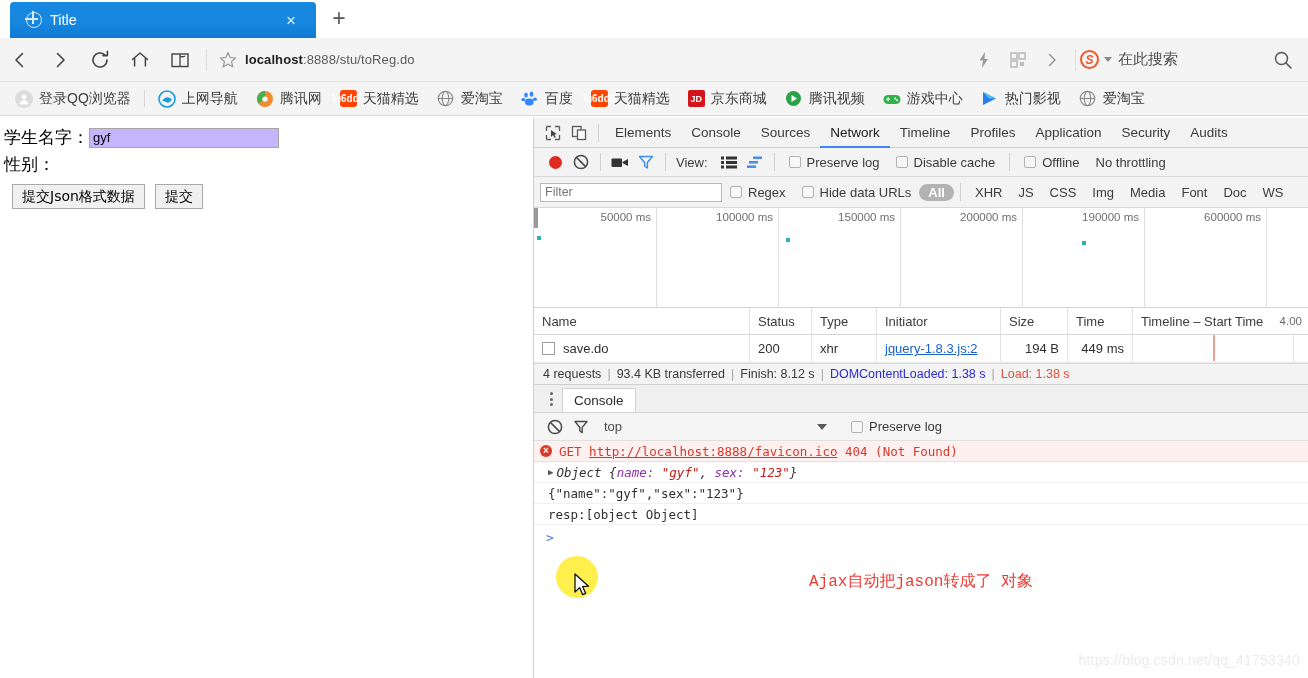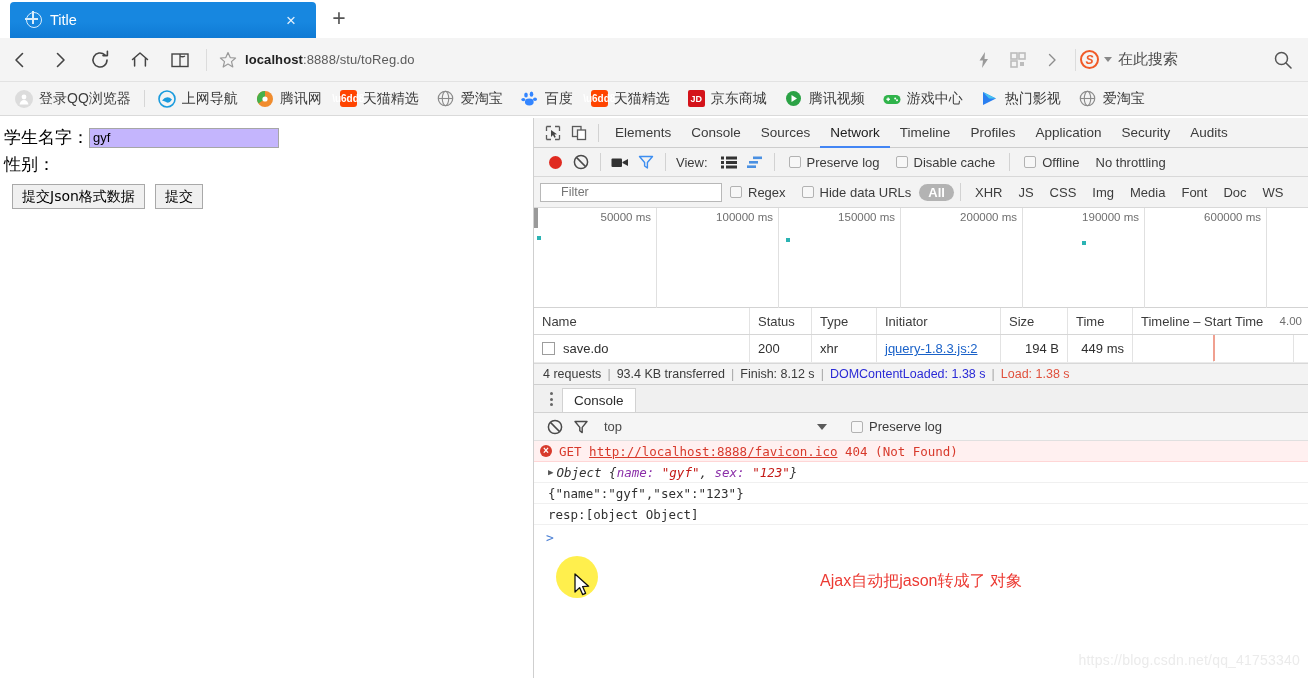--- a/index.html
+++ b/index.html
@@ -129,21 +129,21 @@
     border-radius: 2px; display:inline-block; margin-right: 6px; flex: none;
   }
   .viewlbl { font-size: 13px; color: #3b3b3b; margin: 0 8px 0 4px; }
 
   .dt-filterbar {
     height: 31px; display:flex; align-items:center; background:#f3f3f3;
     border-bottom: 1px solid #d8d8d8; padding-left: 6px;
   }
   .filterinput {
     width: 182px; height: 19px; border: 1px solid #b8b8b8; background: #fff;
-    font-size: 12.5px; color:#9b9b9b; padding: 0 20px; line-height: 17px;
+    font-size: 12.5px; color:#9b9b9b; padding: 0 4px; line-height: 17px;
   }
   .ftype { padding: 0 8px; font-size: 13px; color: #3c3c3c; white-space: nowrap; }
   .ftype.sel {
     background: #b3b3b3; color: #fff; border-radius: 10px; padding: 1px 9px; font-weight: 600;
   }
 
   
   .overview { position: relative; height: 100px; background: #fff; border-bottom: 1px solid #d3d3d3; }
   .ov-ruler { position:absolute; left:0; top:0; right:0; height: 100px; }
   .ov-seg { position: absolute; top: 0; height: 100px; border-right: 1px solid #e0e0e0; }
@@ -216,21 +216,21 @@
   .errdot::after { content:"\00D7"; font-weight:bold; }
   .u { text-decoration: underline; }
   .arrw { display:inline-block; margin-right: 3px; color:#555; font-size: 9px; }
   .tok-obj { font-style: italic; color:#333; }
   .tok-key { font-style: italic; color: #8a2fa8; }
   .tok-str { color: #c41a16; font-style: italic; }
   .prompt-row { height: 24px; display:flex; align-items:center; padding-left: 12px; color:#4a7fd4; font-size:13px;}
 
   .annot {
     text-align: center; color: #ec3a33; font-size: 16px; margin-top: 22px;
-    font-family: Liberation Sans, sans-serif;
+    font-family: Liberation Mono, monospace;
   }
   .watermark {
     position: absolute; right: 8px; bottom: 10px; color: #ebebeb; font-size: 14px;
     font-family: "Liberation Sans", sans-serif; letter-spacing: .2px;
   }
 
   .cursor-hl {
     position: absolute; left: 556px; top: 556px; width: 42px; height: 42px;
     border-radius: 50%; background: #ffec2e; opacity: .85; pointer-events:none;
   }

